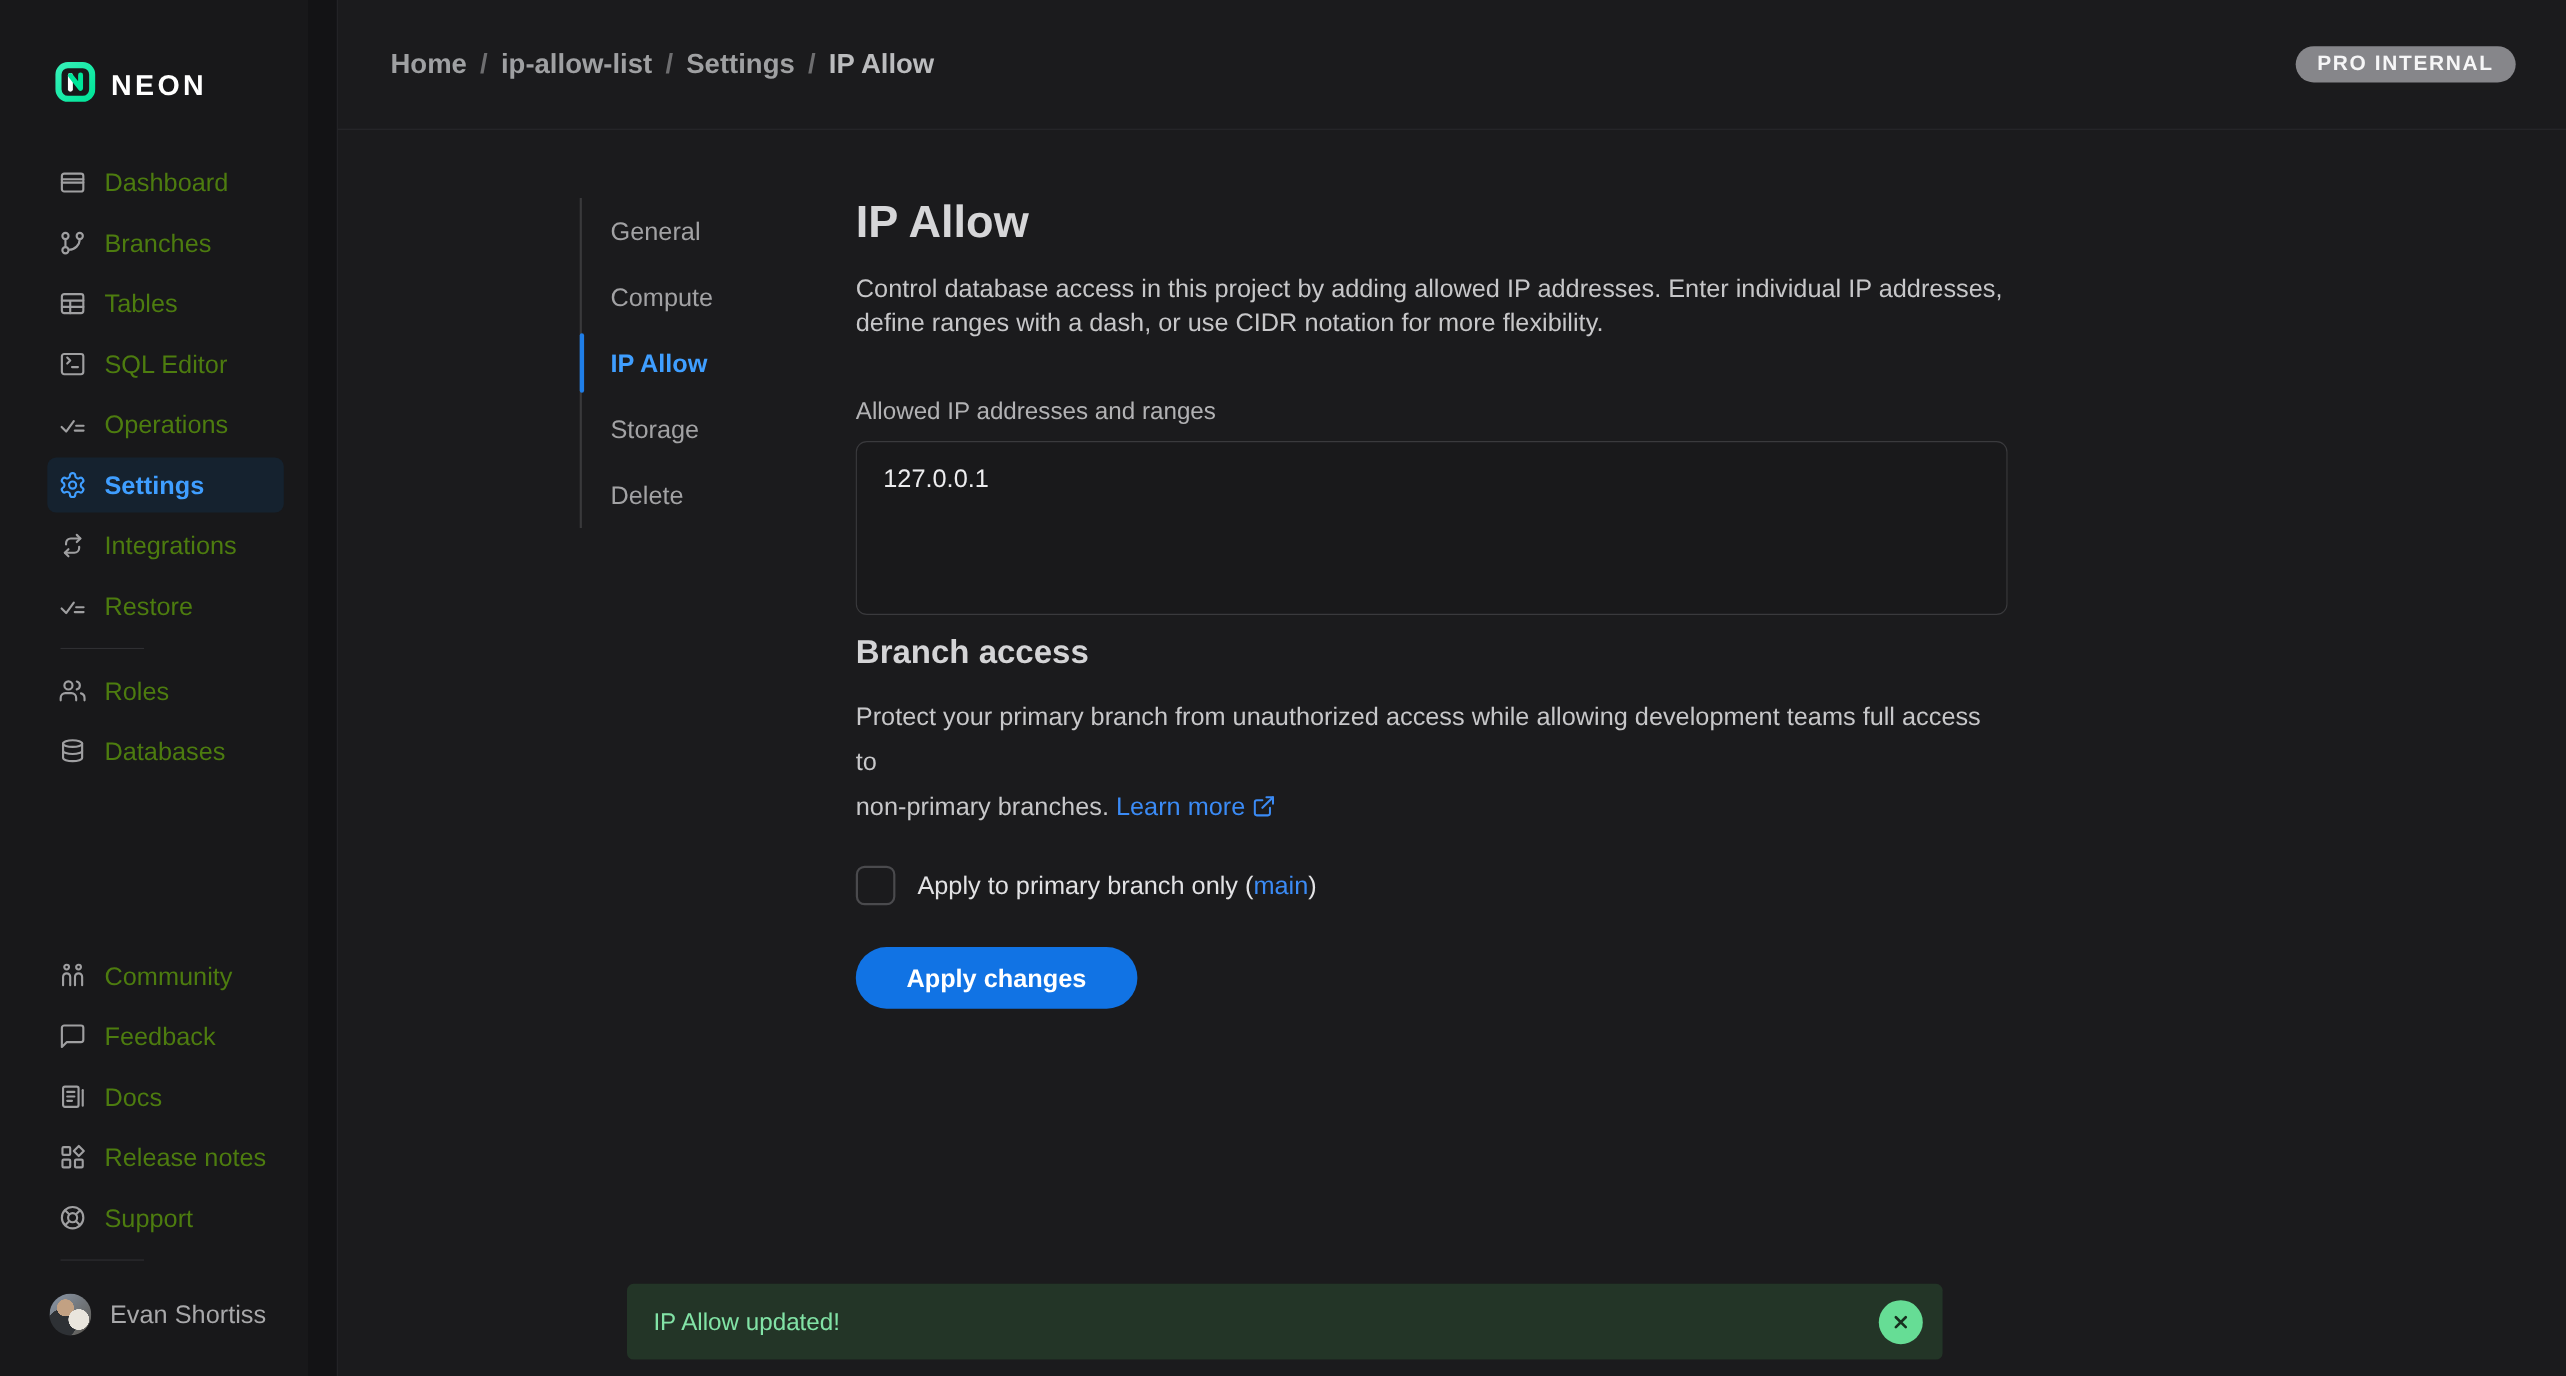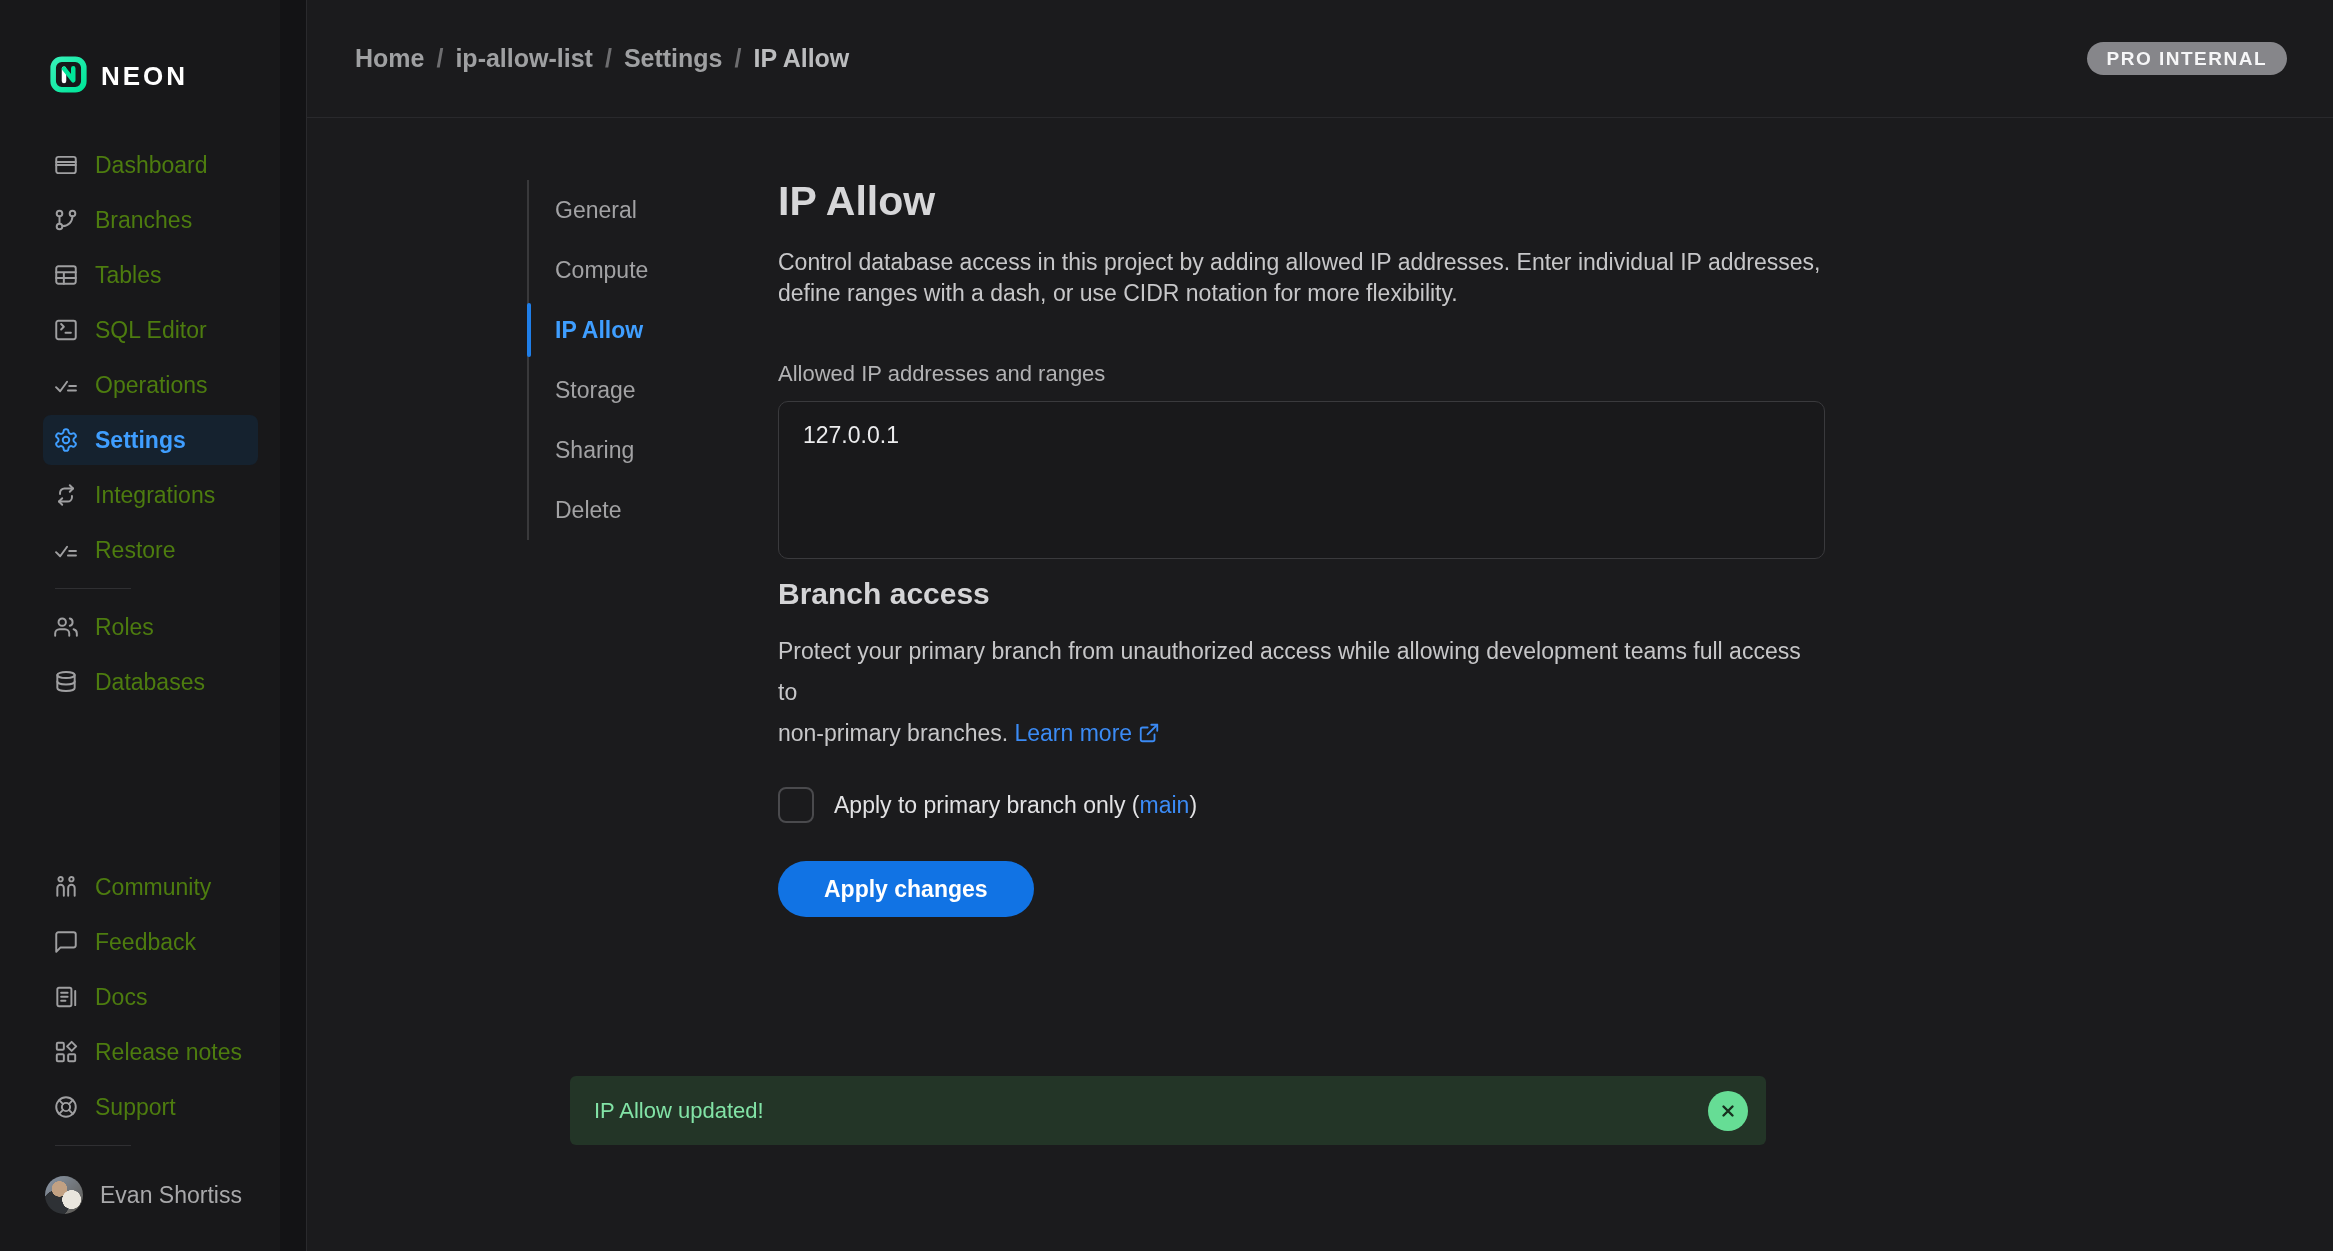--- a/index.html
+++ b/index.html
@@ -78,21 +78,21 @@
   .checkbox { appearance:none; -webkit-appearance:none; width:36px; height:36px;
     border:2px solid #4a4a4d; border-radius:8px; background:transparent;
     cursor:pointer; flex-shrink:0; }
   .checkbox-label { font-size:23px; color:#e2e2e4; cursor:pointer; }
   .apply-btn { margin-top:38px; height:56px; padding:0 46px; border:none;
     border-radius:28px; background:#1173e4; color:#ffffff; font-size:23px;
     font-weight:700; cursor:pointer;
     font-family:"Liberation Sans","DejaVu Sans",sans-serif; }
 
   
-  .toast { position:absolute; left:570px; top:1076px; width:1196px; height:69px;
+  .toast { position:absolute; left:570px; top:1167px; width:1196px; height:69px;
     background:#233527; border-radius:6px; display:flex; align-items:center;
     padding:0 18px 0 24px; z-index:5; }
   .toast-msg { color:#82e3a6; font-size:22px; }
   .toast-close { margin-left:auto; width:40px; height:40px; border-radius:50%;
     background:#66dd95; border:none; display:flex; align-items:center;
     justify-content:center; cursor:pointer; }
 </style>
 </head>
 <body>
 
@@ -270,21 +270,20 @@
     </header>
 
     <div class="content">
 
       <nav class="subnav">
         <div class="subnav-list">
           <div class="subnav-item">General</div>
           <div class="subnav-item">Compute</div>
           <div class="subnav-item active">IP Allow</div>
           <div class="subnav-item">Storage</div>
-          <div class="subnav-item">Sharing</div>
           <div class="subnav-item">Delete</div>
         </div>
       </nav>
 
       <main class="main">
         <h1 class="page-title">IP Allow</h1>
         <p class="page-desc">Control database access in this project by adding allowed IP addresses. Enter individual IP addresses,
 define ranges with a dash, or use CIDR notation for more flexibility.</p>
 
         <label class="field-label">Allowed IP addresses and ranges</label>

